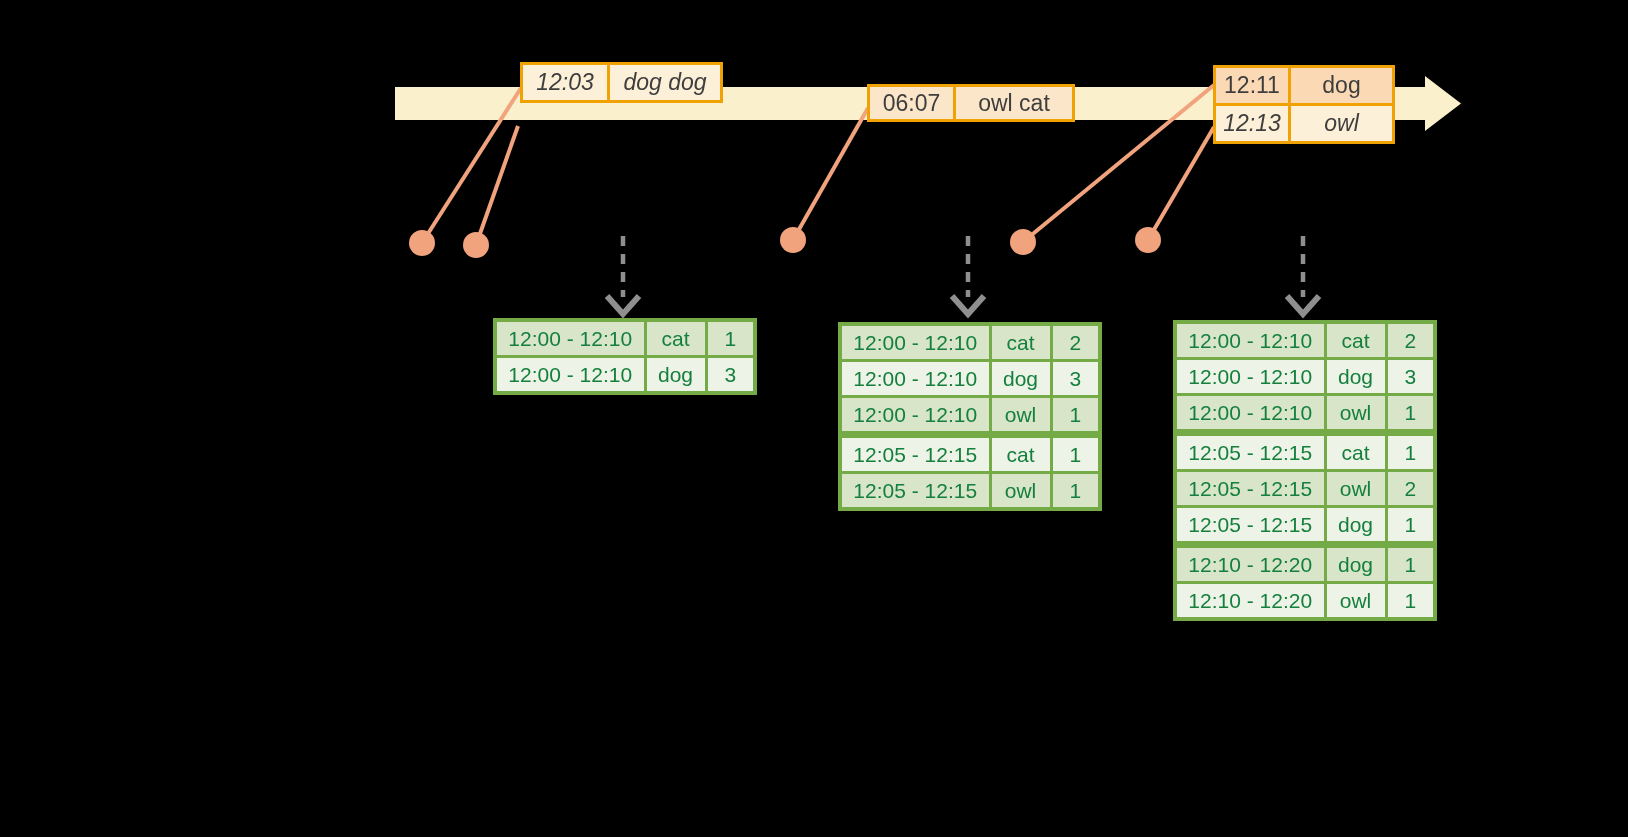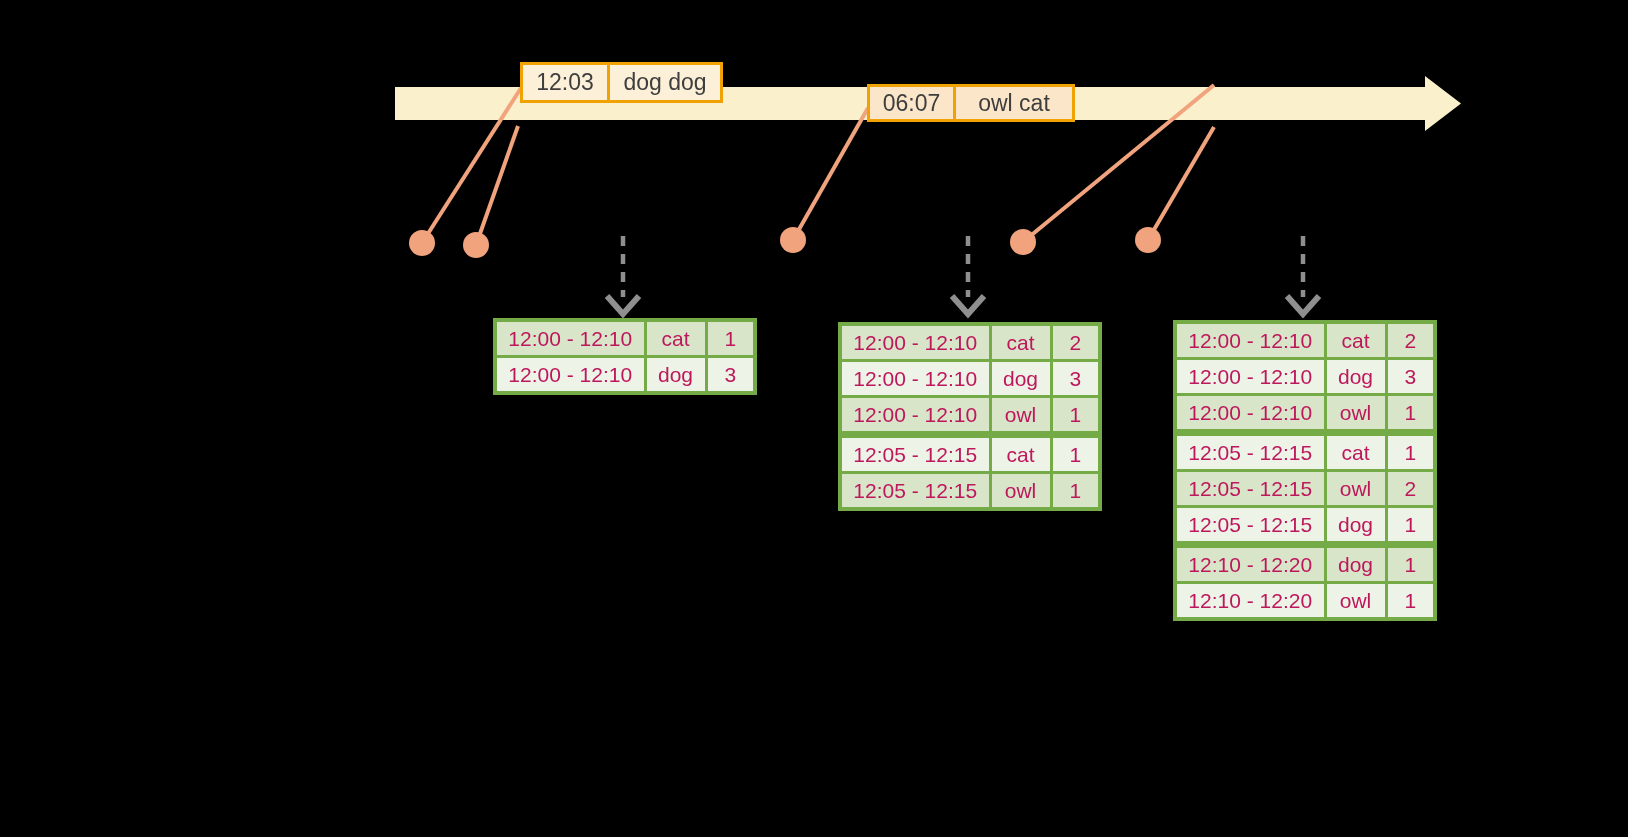--- a/index.html
+++ b/index.html
@@ -23,33 +23,33 @@
     height: 35px;
     padding: 0 6px;
     text-align: center;
     vertical-align: middle;
     font-size: 23px;
     color: #3e3e3e;
     overflow: hidden;
     white-space: nowrap;
   }
   .ev-peach  td { background: #fbd9b5; }
-  .ev-cream  td { background: #fdf0d8; }
+  .ev-cream  td { background: #fdf0d8; font-style: italic; }
   .ev-single td { background: #fbe6c9; }
 
   
   table.result { border: 4px solid #74ab46; }
   table.result td {
     border: 3px solid #74ab46;
     height: 33px;
     padding: 0 4px;
     text-align: center;
     vertical-align: middle;
     font-size: 21px;
-    color: #be185d;
+    color: #15803d;
     overflow: hidden;
     white-space: nowrap;
   }
   tr.r-dark  td { background: #d9e5c9; }
   tr.r-light td { background: #eef3e7; }
   tr.group-end td { border-bottom-width: 7px; }
 
   col.c-time  { width: 150px; }
   col.c-word  { width: 61px; }
   col.c-count { width: 49px; }
@@ -102,20 +102,36 @@
         <col style="width:119px">
       </colgroup>
     <tbody>
         <tr>
       <td style="height:32px">06:07</td>
       <td style="height:32px">owl cat</td>
     </tr>
   </tbody>
     </table>
 
+  <table class="event" style="left:1213px; top:65px; width:179px;">
+    <colgroup>
+        <col style="width:75px">
+        <col style="width:104px">
+      </colgroup>
+    <tbody>
+        <tr class="ev-peach">
+      <td>12:11</td>
+      <td>dog</td>
+    </tr>
+    <tr class="ev-cream">
+      <td>12:13</td>
+      <td>owl</td>
+    </tr>
+  </tbody>
+    </table>
 
   <table class="result" style="left:493px; top:318px; width:260px;">
     <colgroup>
         <col class="c-time">
         <col class="c-word">
         <col class="c-count">
       </colgroup>
     <tbody>
         <tr class="r-dark">
       <td>12:00 - 12:10</td>

